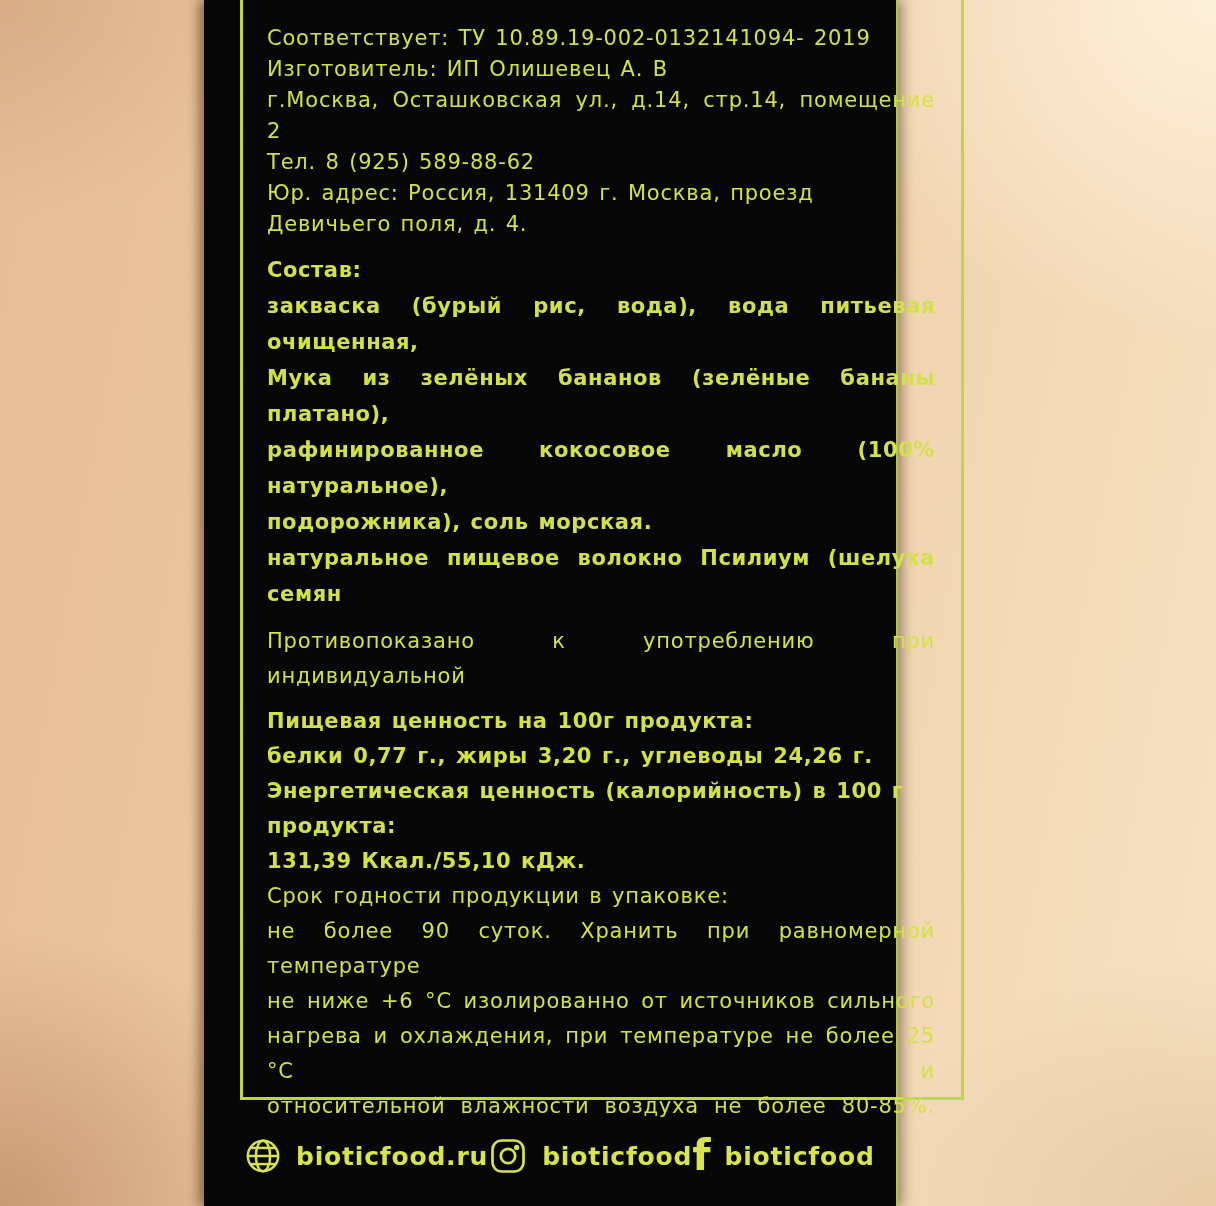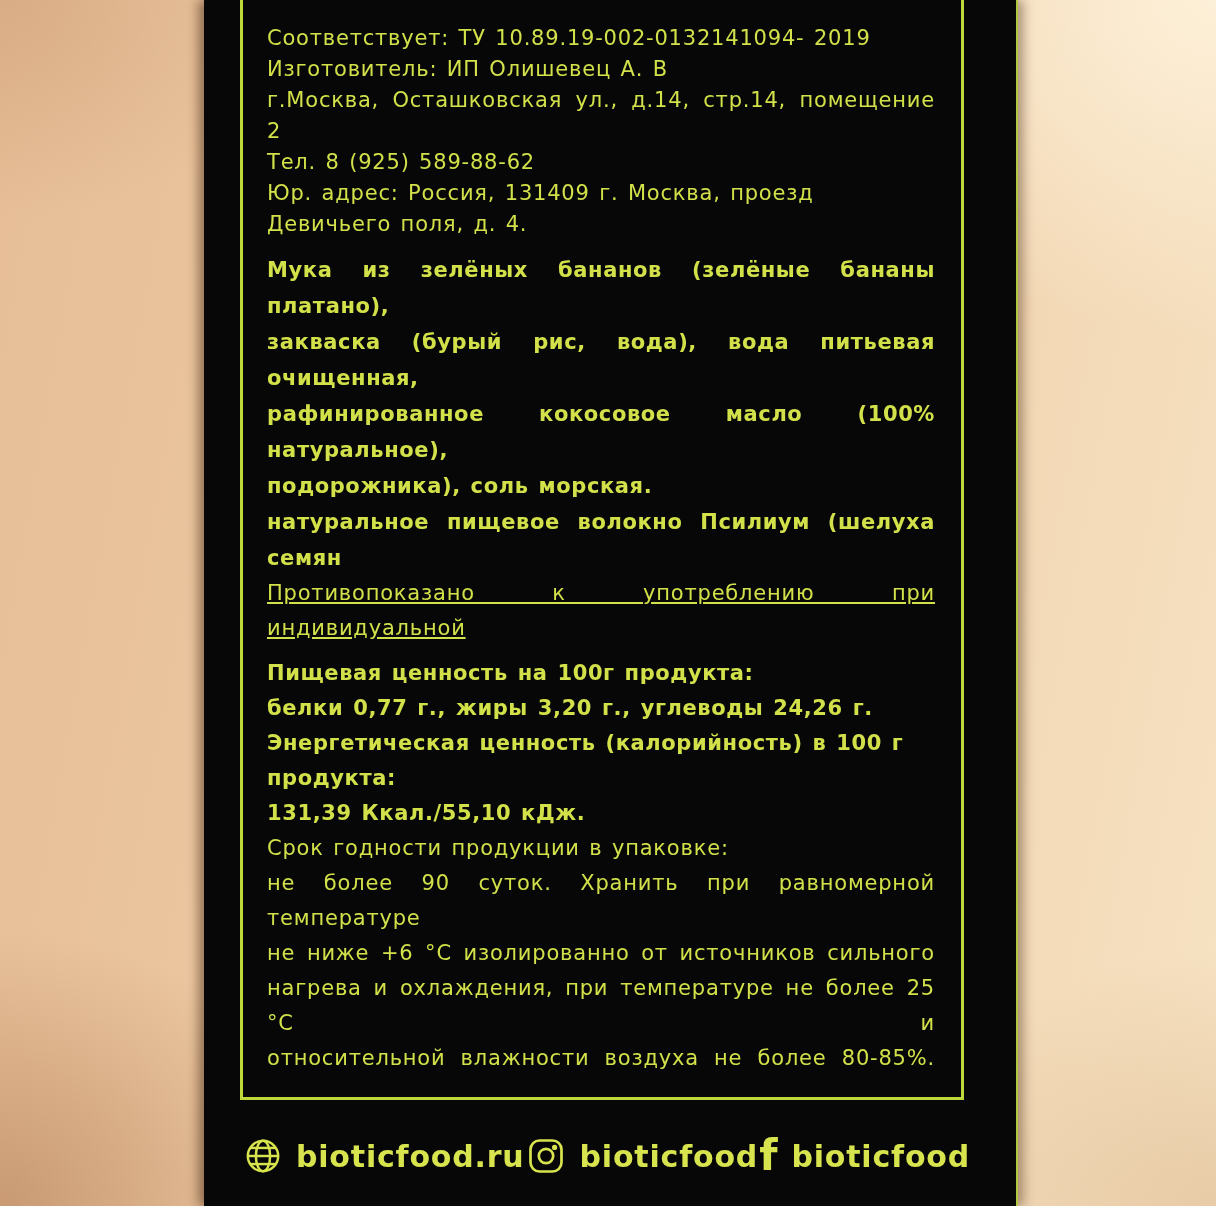--- a/index.html
+++ b/index.html
@@ -11,21 +11,21 @@
     position:relative;width:1216px;height:1206px;
     background-color:#eccaa4;
     background-image:
       radial-gradient(ellipse 55% 45% at 100% 0%, #fdf0d8 0%, rgba(253,240,216,0) 62%),
       radial-gradient(ellipse 45% 38% at 0% 100%, rgba(148,88,48,0.38) 0%, rgba(148,88,48,0) 60%),
       radial-gradient(ellipse 38% 28% at 0% 0%, rgba(186,136,96,0.30) 0%, rgba(186,136,96,0) 65%),
       radial-gradient(ellipse 45% 35% at 100% 100%, rgba(205,160,115,0.35) 0%, rgba(205,160,115,0) 60%),
       linear-gradient(100deg,#e6bd96 0%,#efcda7 50%,#f6e2c2 100%);
   }
   .label{
-    position:absolute;left:204px;top:0;width:814px;height:1206px;
+    position:absolute;left:204px;top:0;width:694px;height:1206px;
     background:#070707;
     box-shadow:-6px 0 10px rgba(60,30,10,0.45), 6px 0 10px rgba(60,30,10,0.35);
   }
   .label::after{ 
     content:"";position:absolute;right:0;top:0;bottom:0;width:2px;
     background:#cfe74c;opacity:.85;
   }
   .frame{
     position:absolute;left:36px;top:-8px;width:724px;height:1108px;
     border:3px solid #bdd83a;box-sizing:border-box;
@@ -38,30 +38,30 @@
   }
   .line{display:block;white-space:normal;}
   .j{text-align:justify;text-align-last:justify;}
   section{margin:0;}
   .manufacturer .line{line-height:31px;}
   .composition .line,.warning .line,.nutrition .line,.shelf .line,
   .compliance .line,.netweight .line,.usage .line{line-height:35px;}
   .composition .line{line-height:36px;}
   .bold .line{font-weight:700;letter-spacing:0.6px;}
   .composition{margin-top:12px;}
-  .warning{margin-top:0;text-decoration:underline;}
+  .warning{margin-top:12px;}
   .nutrition{margin-top:10px;}
   .shelf{margin-top:0;}
   .footer{
     position:absolute;left:40px;right:48px;top:1126px;height:60px;
     display:flex;justify-content:space-between;align-items:center;
     color:#d8e44e;
   }
   .social{display:flex;align-items:center;gap:14px;}
-  .social .handle{font-weight:700;font-size:30px;letter-spacing:0.8px;}
+  .social .handle{font-weight:700;font-size:25px;letter-spacing:0.8px;}
   .icon{display:inline-flex;align-items:center;justify-content:center;}
   .fb-glyph{
     font-weight:700;font-size:42px;line-height:40px;
     font-family:"DejaVu Sans","Liberation Sans",sans-serif;
   }
 </style>
 </head>
 <body>
 
 <div class="scene">
@@ -72,22 +72,23 @@
         <section class="manufacturer">
           <span class="line">Соответствует: ТУ 10.89.19-002-0132141094- 2019</span>
           <span class="line">Изготовитель: ИП Олишевец А. В</span>
           <span class="line j">г.Москва, Осташковская ул., д.14, стр.14, помещение 2</span>
           <span class="line">Тел. 8 (925) 589-88-62</span>
           <span class="line">Юр. адрес: Россия, 131409 г. Москва, проезд</span>
           <span class="line">Девичьего поля, д. 4.</span>
         </section>
 
         <section class="composition bold">
+          <span class="line">Состав:</span>
+          <span class="line j">закваска (бурый рис, вода), вода питьевая очищенная,</span>
           <span class="line j">Мука из зелёных бананов (зелёные бананы платано),</span>
-          <span class="line j">закваска (бурый рис, вода), вода питьевая очищенная,</span>
           <span class="line j">рафинированное кокосовое масло (100% натуральное),</span>
           <span class="line">подорожника), соль морская.</span>
           <span class="line j">натуральное пищевое волокно Псилиум (шелуха семян</span>
         </section>
 
         <section class="warning">
           <span class="line j">Противопоказано к употреблению при индивидуальной</span>
         </section>
 
         <section class="nutrition bold">

